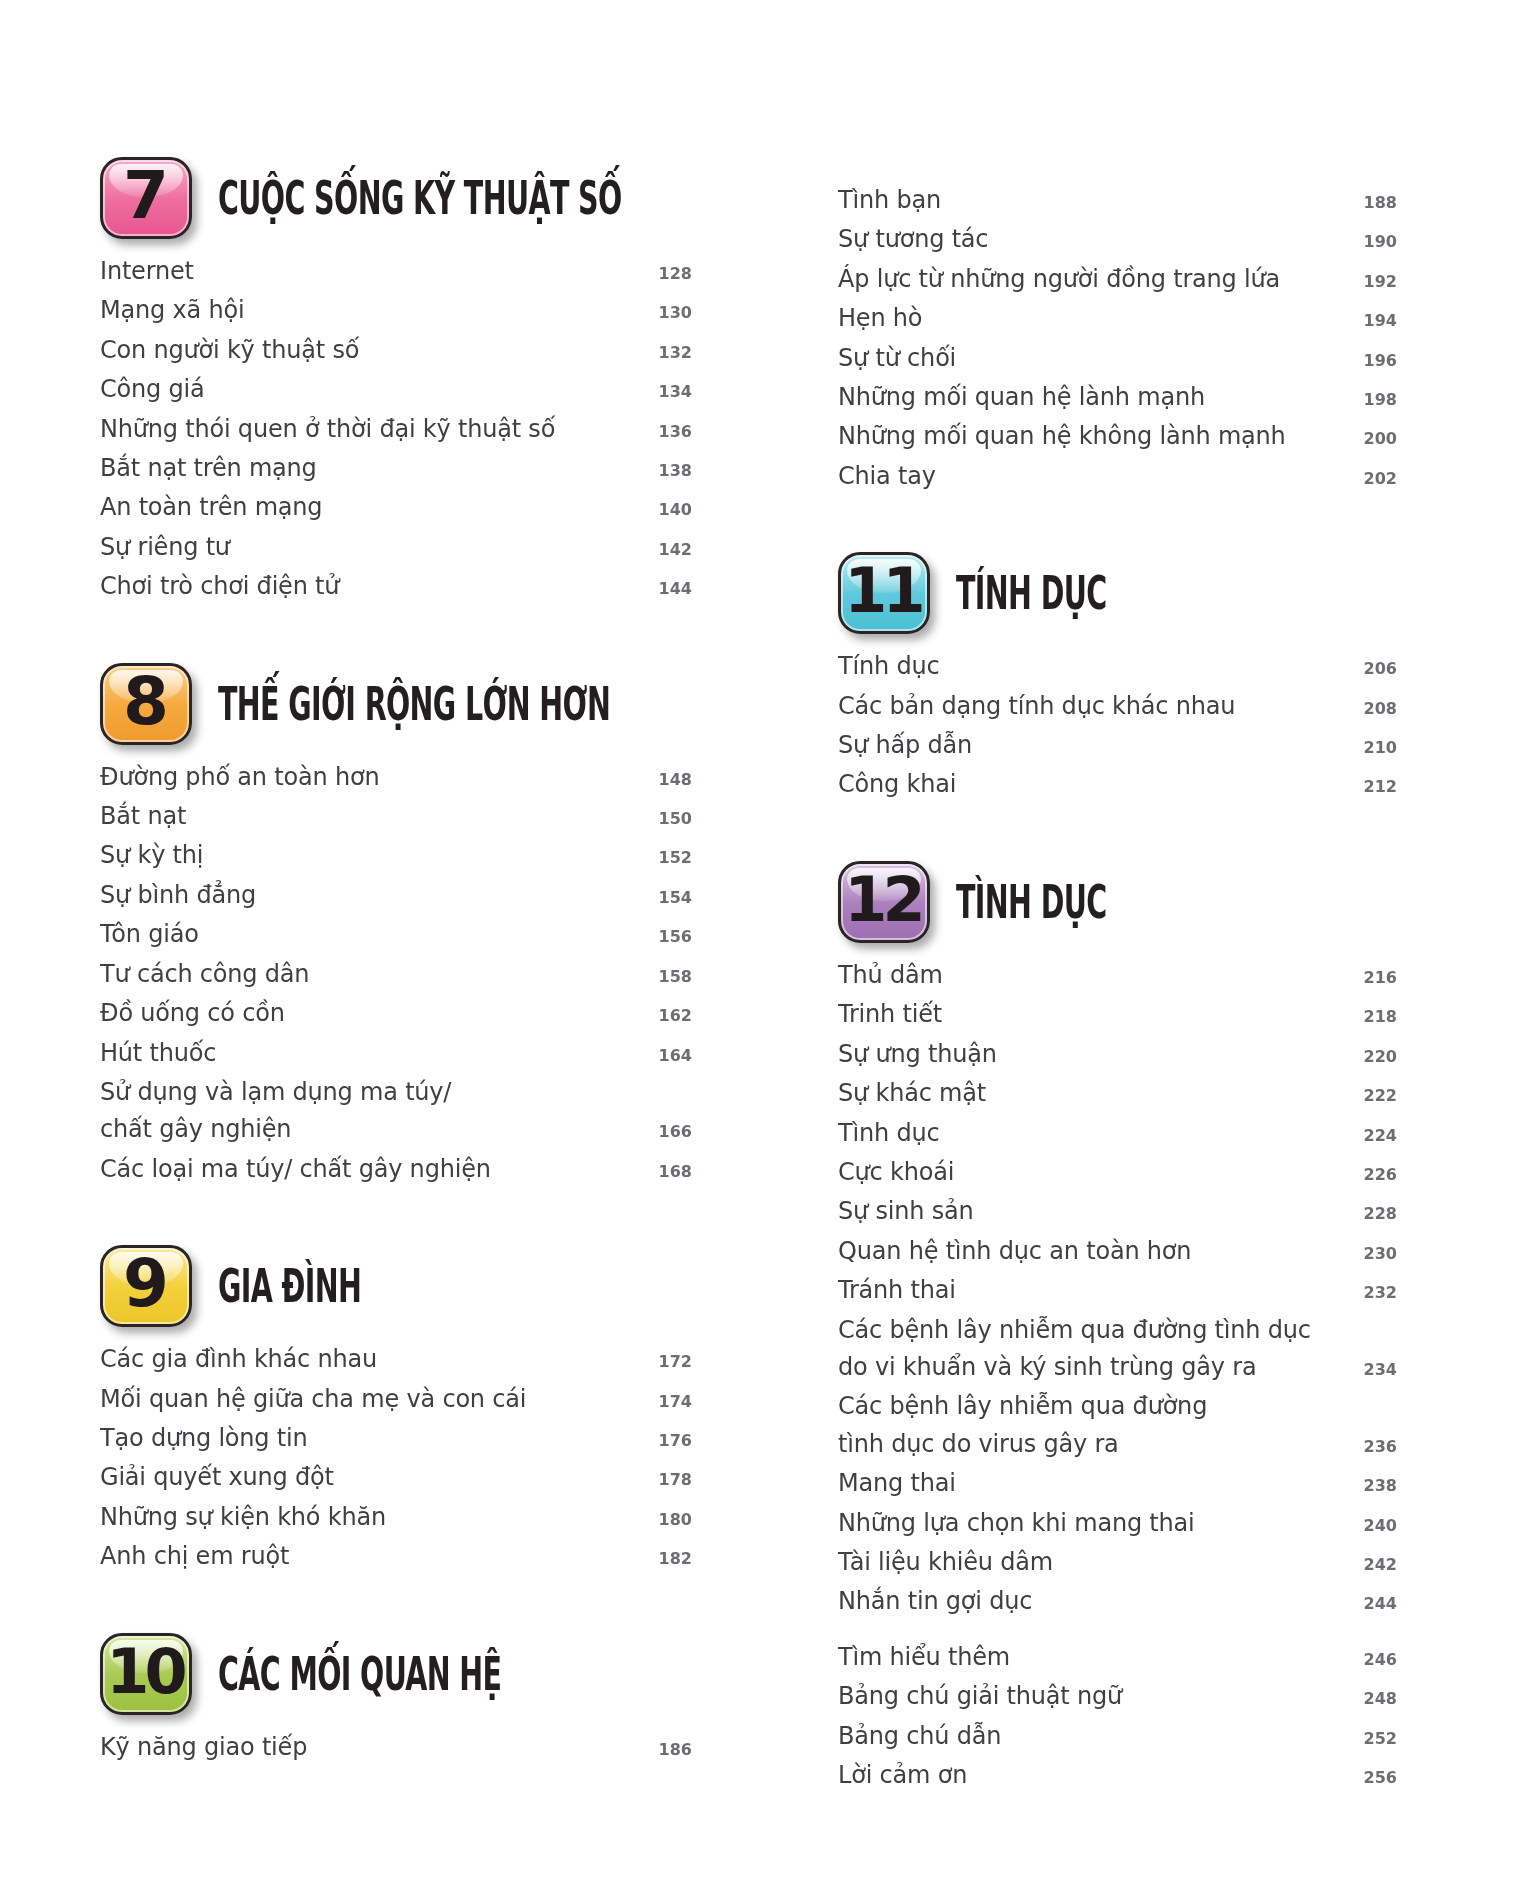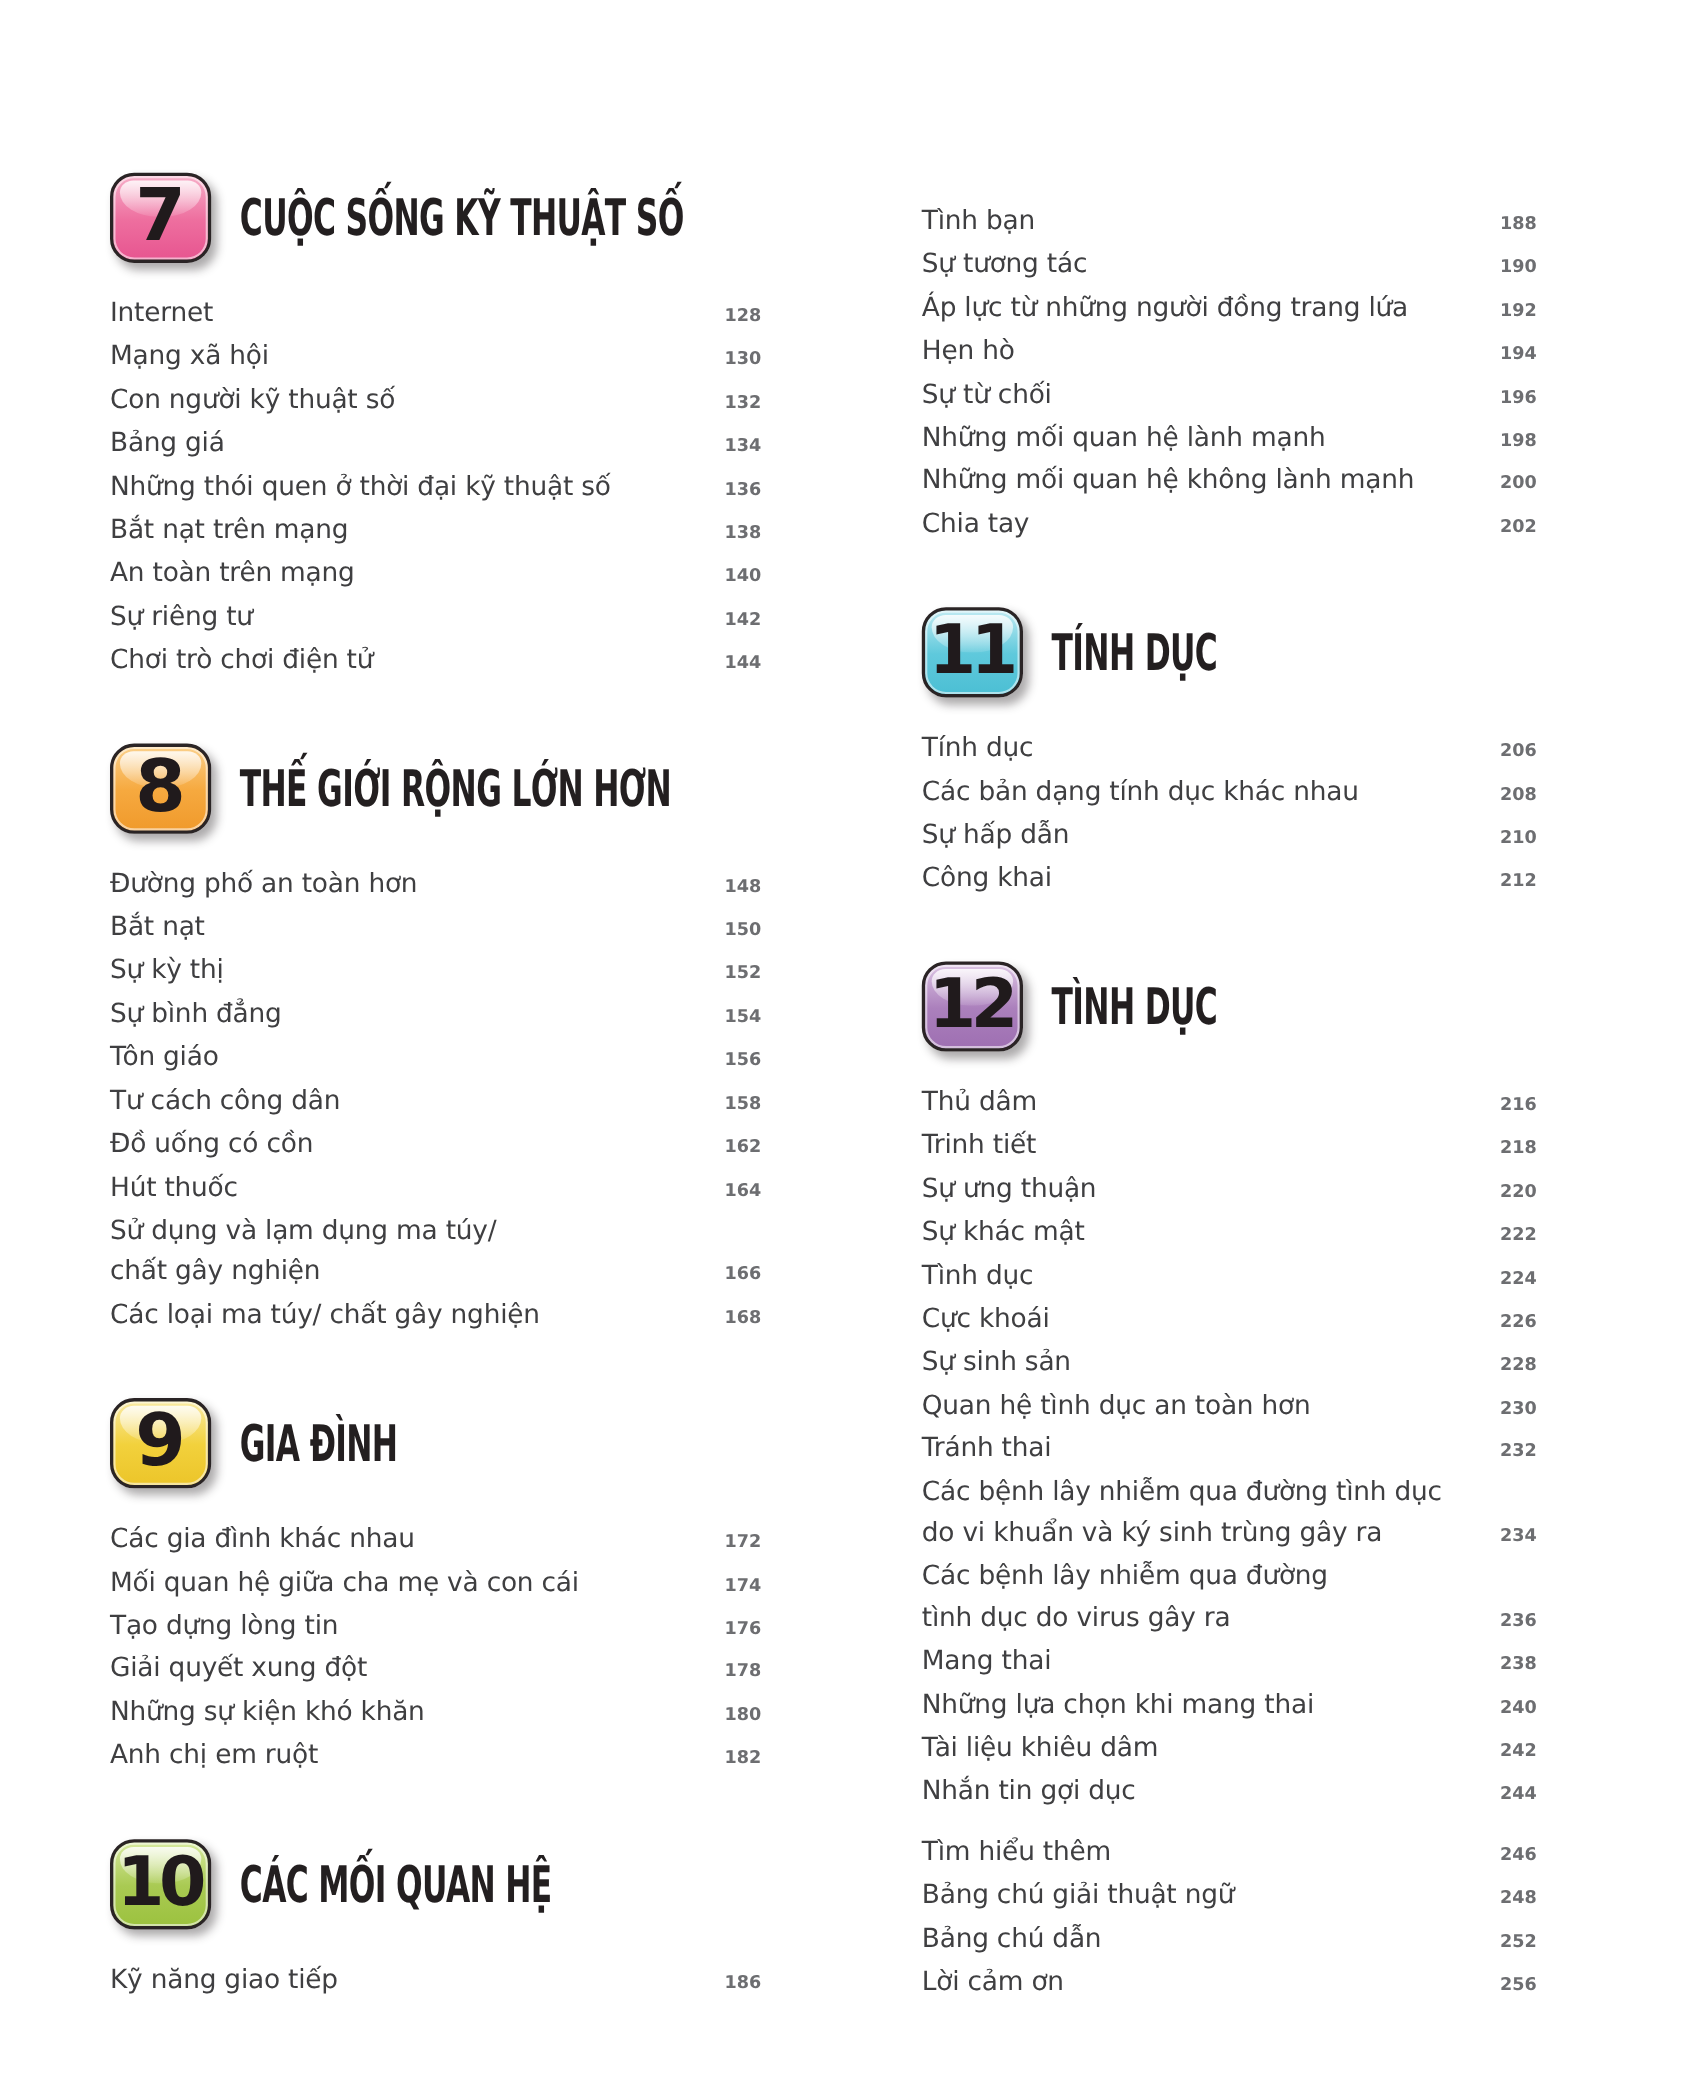--- a/index.html
+++ b/index.html
@@ -30,21 +30,21 @@
     position:relative; top:-2px; font-weight:bold; font-size:66px; line-height:1;
     color:#201a1c; font-family:"DejaVu Sans", sans-serif;
   }
   .badge-num.two { font-size:62px; letter-spacing:-5px; margin-left:-3px; }
   .chapter-title {
     margin:0 0 0 26px; font-weight:bold; font-size:46px; letter-spacing:-1px;
     color:#231f20; white-space:nowrap; transform:scaleX(.62); transform-origin:left center;
   }
 
   
-  .entries { margin-top:26px; }
+  .entries { margin-top:13px; }
   .col-right > .entries:first-child { margin-top:182px; }
   .entries.endmatter { margin-top:16px; }
   .entry .line {
     font-size:24px; line-height:37.4px; color:#3f3f41;
     letter-spacing:-0.2px; white-space:nowrap;
   }
   .entry .row { display:flex; justify-content:space-between; align-items:baseline; }
   .entry .pg {
     font-size:16px; line-height:37.4px; font-weight:bold; color:#6d6e71;
     margin-left:14px; white-space:nowrap;
@@ -75,21 +75,21 @@
           </div>
         </div>
         <div class="entry">
           <div class="row">
             <div class="line">Con người kỹ thuật số</div>
             <span class="pg">132</span>
           </div>
         </div>
         <div class="entry">
           <div class="row">
-            <div class="line">Bảng giá</div>
+            <div class="line">Công giá</div>
             <span class="pg">134</span>
           </div>
         </div>
         <div class="entry">
           <div class="row">
             <div class="line">Những thói quen ở thời đại kỹ thuật số</div>
             <span class="pg">136</span>
           </div>
         </div>
         <div class="entry">

